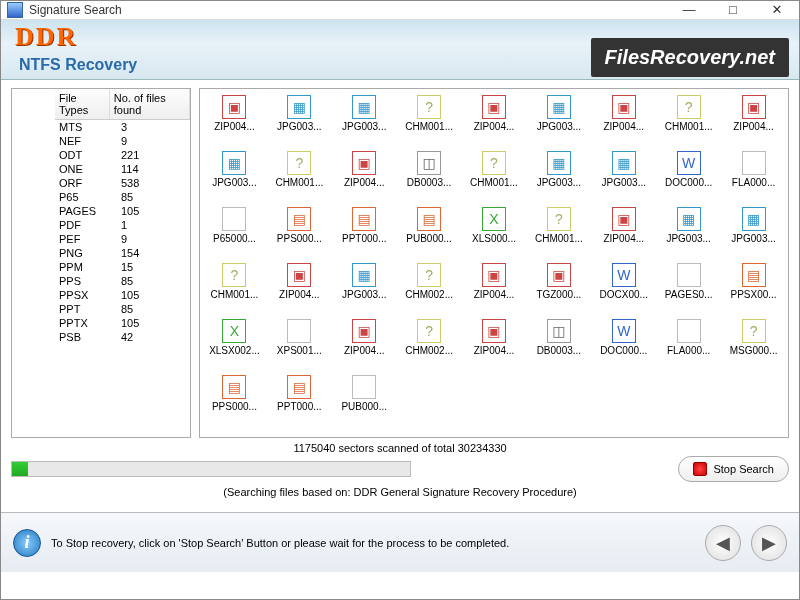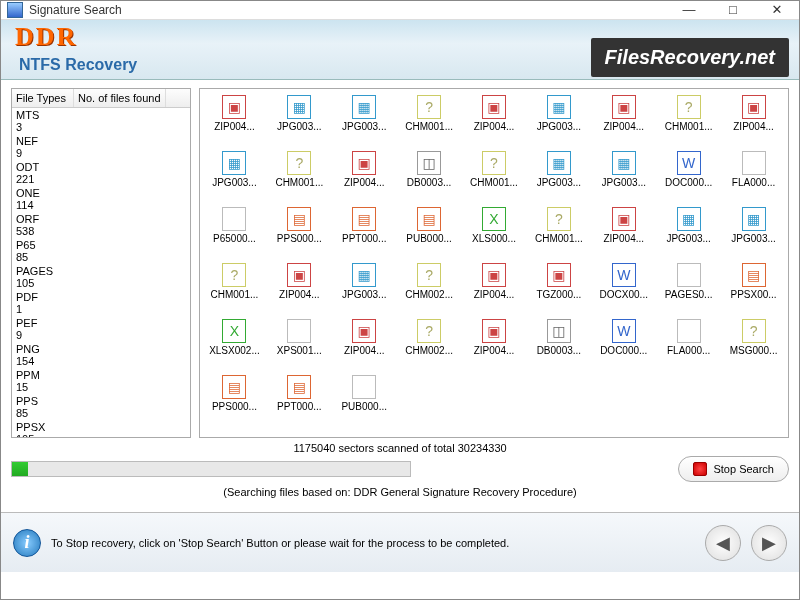--- a/index.html
+++ b/index.html
@@ -8,26 +8,26 @@
 .titlebar .app-icon { width: 16px; height: 16px; margin: 0 6px; background: linear-gradient(#9cf,#36c); border:1px solid #369; }
 .titlebar .title { flex: 1; font-size: 12px; color: #333; }
 .titlebar .win-btn { width: 44px; height: 28px; text-align: center; line-height: 28px; font-size: 13px; color: #333; }
 .header { height: 60px; background: linear-gradient(#cce4f0, #e8f2f8 40%, #d8e8f0); position: relative; border-bottom: 1px solid #9bb; display:flex; align-items:flex-start; }
 .header .logo { font-family: Georgia, serif; font-size: 26px; font-weight: bold; color: #f60; text-shadow: 1px 1px 0 #930; margin: 2px 0 0 14px; letter-spacing: 2px; }
 .header .subtitle { position: absolute; left: 18px; top: 36px; font-size: 16px; color: #2a6aa8; font-weight: 600; }
 .header .brand { position: absolute; right: 10px; top: 18px; background: #333; color: #fff; padding: 8px 14px; font-size: 20px; font-style: italic; font-weight: bold; border-radius: 2px; }
 .content { padding: 8px 10px; height: 432px; display: flex; flex-direction: column; }
 .row { display: flex; height: 350px; gap: 8px; }
 .panel { border: 1px solid #aaa; background: #fff; }
-.left-panel { width: 180px; display: flex; flex-direction: column; }
+.left-panel { width: 180px; display: flex; flex-direction: column; padding-left: 43px; }
 .left-panel .thead { display: flex; background: linear-gradient(#fdfdfd,#eee); border-bottom: 1px solid #ccc; }
 .left-panel .th { padding: 3px 4px; font-size: 11px; border-right: 1px solid #ddd; }
 .left-panel .th:first-child { width: 62px; }
 .left-panel .tbody { overflow-y: scroll; flex: 1; }
-.left-panel .tr { display: flex; padding: 1px 4px; flex-direction: column; }
+.left-panel .tr { display: flex; padding: 1px 4px; }
 .left-panel .td:first-child { width: 62px; }
 .right-panel { flex: 1; overflow-y: scroll; padding: 4px 2px; }
 .grid { display: grid; grid-template-columns: repeat(9, 1fr); gap: 2px 0; }
 .file { display: flex; flex-direction: column; align-items: center; padding: 2px 0; height: 54px; }
 .file .ico { width: 24px; height: 24px; margin-bottom: 2px; display:flex; align-items:center; justify-content:center; font-size:14px; }
 .file .lbl { font-size: 10px; white-space: nowrap; overflow: hidden; text-overflow: ellipsis; max-width: 56px; text-align:center; }
 .progress-area { margin-top: 4px; text-align: center; }
 .progress-text { font-size: 11px; margin-bottom: 2px; }
 .progress-row { display: flex; align-items: center; justify-content: space-between; gap: 16px; }
 .progress-bar { width: 400px; height: 16px; background: #e8e8e8; border: 1px solid #bbb; position: relative; }

